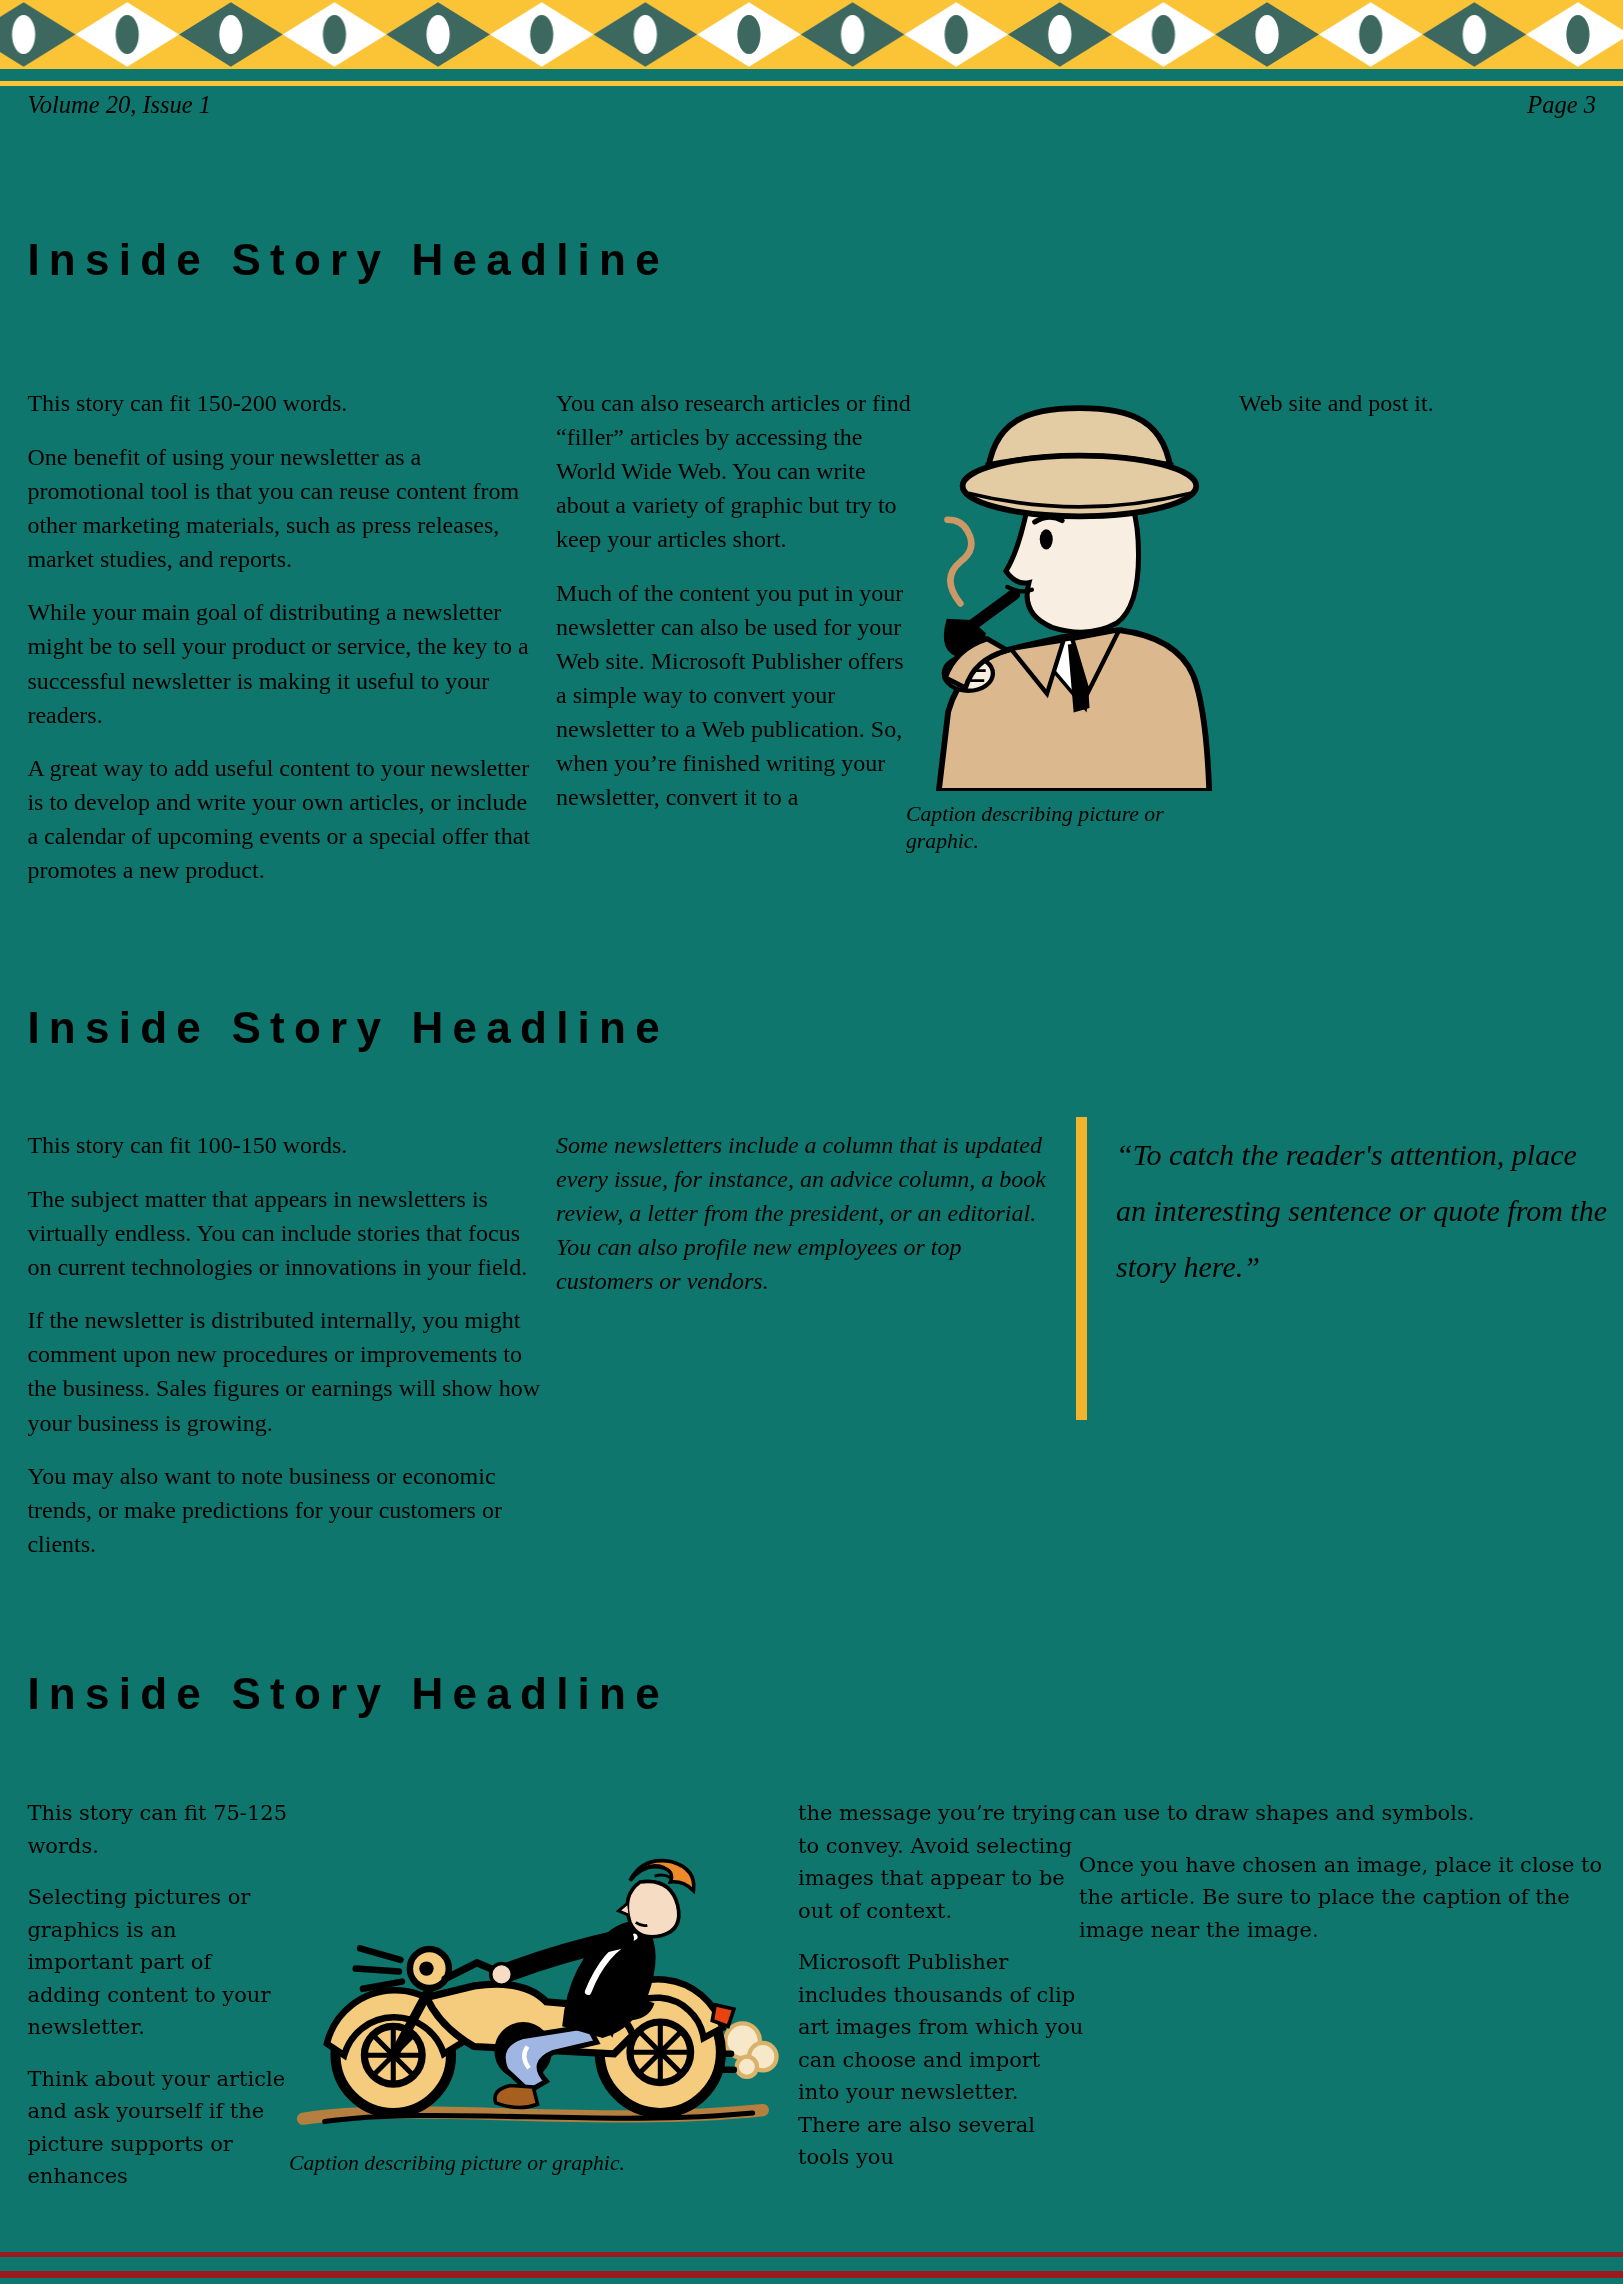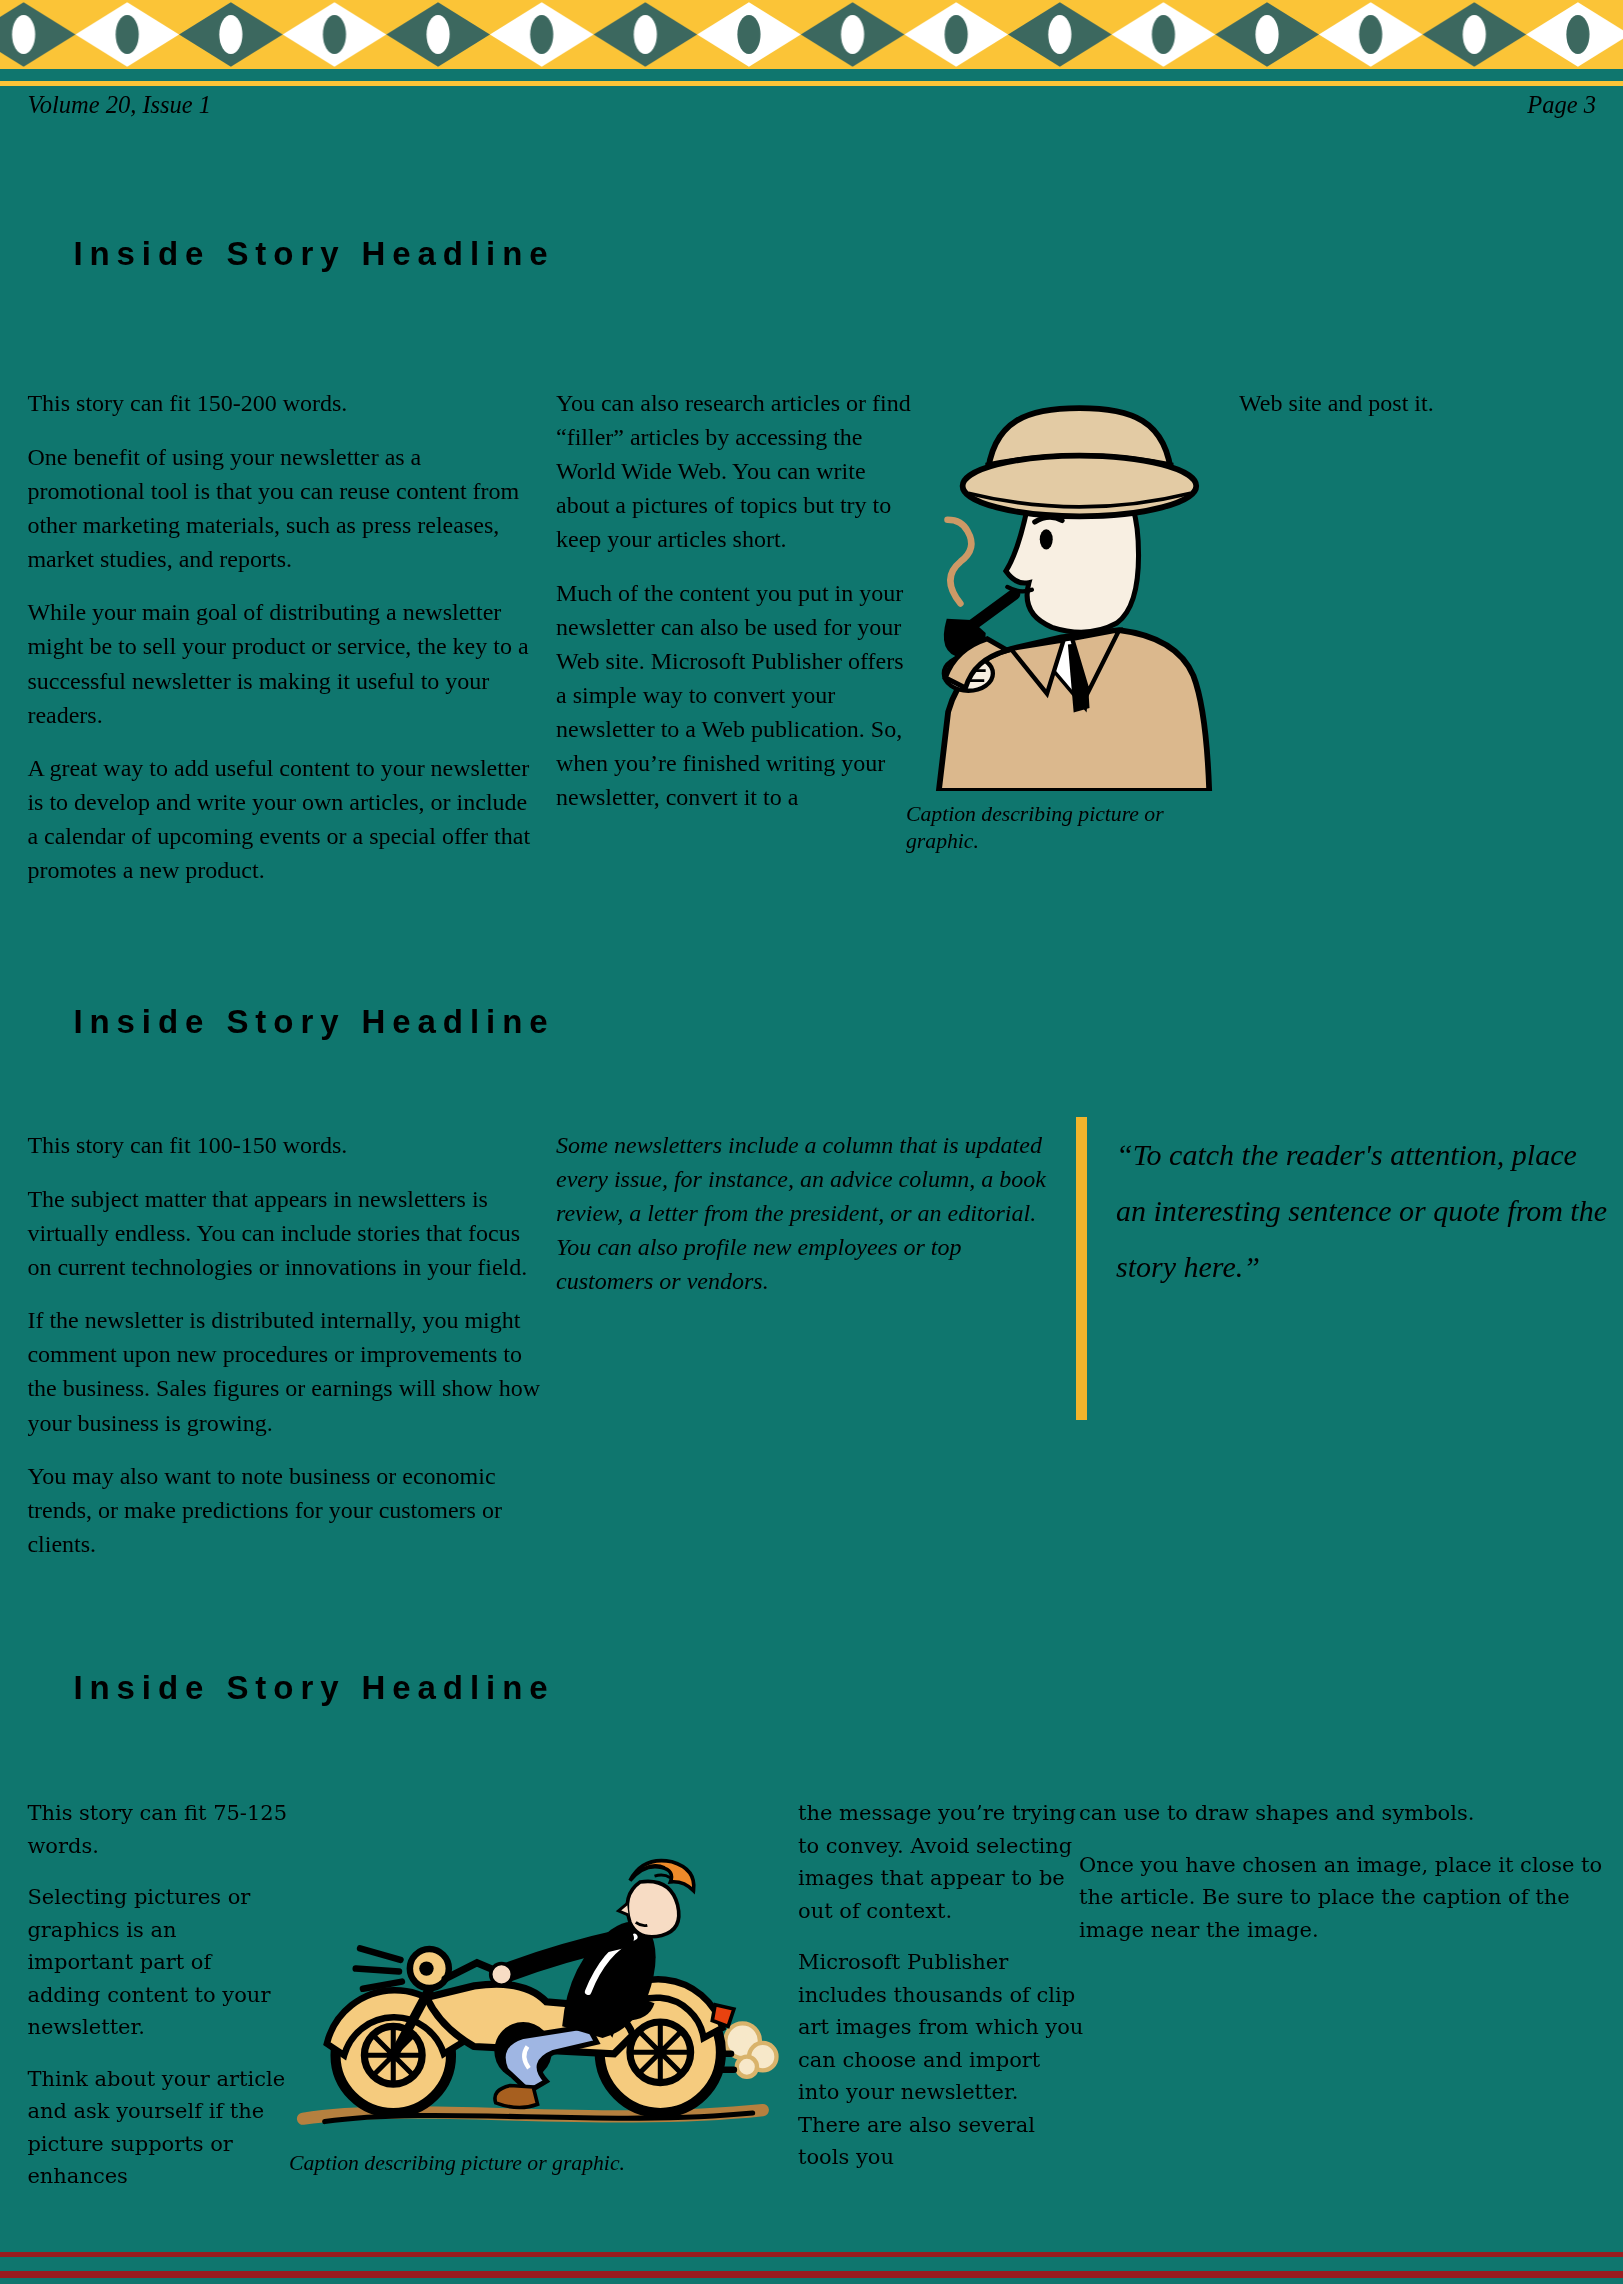--- a/index.html
+++ b/index.html
@@ -1,21 +1,21 @@
 <!DOCTYPE html>
 <html style="font-size:11.6px"><head>
 <meta charset="utf-8">
 <style>
   html,body{margin:0;padding:0;background:#ffffff;}
   .page{position:relative;width:1624px;height:2284px;background:#0f766e;
         font-family:"Liberation Serif",serif;color:#000;overflow:hidden;}
   .abs{position:absolute;}
   .pagehead{font-style:italic;font-size:24.5px;line-height:1.1;}
-  .headline{font-family:"Liberation Sans",sans-serif;font-weight:700;font-size:33px;
-            letter-spacing:0.21em;white-space:nowrap;margin-left:46px;}
+  .headline{font-family:"Liberation Sans",sans-serif;font-weight:700;font-size:44px;
+            letter-spacing:0.21em;white-space:nowrap;}
   .body-text p{margin:0 0 19.5px 0;font-size:24px;line-height:1.42;}
   .body-text.wide p{margin-bottom:21px;font-style:italic;}
   .serif3 p{font-family:"DejaVu Serif",serif;font-size:21px;line-height:1.55;margin:0 0 19px 0;}
   .caption{font-style:italic;font-size:21.7px;line-height:1.25;text-align:left;}
   .pullquote{box-sizing:border-box;border-left:11.6px solid #F2B42C;padding:10px 0 0 29px;
              font-style:italic;font-size:30px;line-height:1.86;height:303px;}
   .rule{left:0;width:1624px;}
 </style>
 </head>
 <body>
@@ -44,21 +44,21 @@
   <div class="abs headline" style="left:27.4px;top:235px;">Inside Story Headline</div>
 
   <div class="abs body-text" style="left:27.4px;top:386px;width:514px;">
     <p>This story can fit 150-200 words.</p>
     <p>One benefit of using your newsletter as a promotional tool is that you can reuse content from other marketing materials, such as press releases, market studies, and reports.</p>
     <p>While your main goal of distributing a newsletter might be to sell your product or service, the key to a successful newsletter is making it useful to your readers.</p>
     <p>A great way to add useful content to your newsletter is to develop and write your own articles, or include a calendar of upcoming events or a special offer that promotes a new product.</p>
   </div>
 
   <div class="abs body-text" style="left:556px;top:386px;width:355px;">
-    <p>You can also research articles or find “filler” articles by accessing the World Wide Web. You can write about a pictures of topics but try to keep your articles short.</p>
+    <p>You can also research articles or find “filler” articles by accessing the World Wide Web. You can write about a variety of graphic but try to keep your articles short.</p>
     <p>Much of the content you put in your newsletter can also be used for your Web site. Microsoft Publisher offers a simple way to convert your newsletter to a Web publication. So, when you’re finished writing your newsletter, convert it to a</p>
   </div>
 
   <div class="abs body-text" style="left:1239px;top:386px;width:361px;">
     <p>Web site and post it.</p>
   </div>
 
   <div class="abs" style="left:899px;top:398px;width:332px;height:393px;">
     <svg width="332" height="393" viewBox="0 0 460 545">
 

